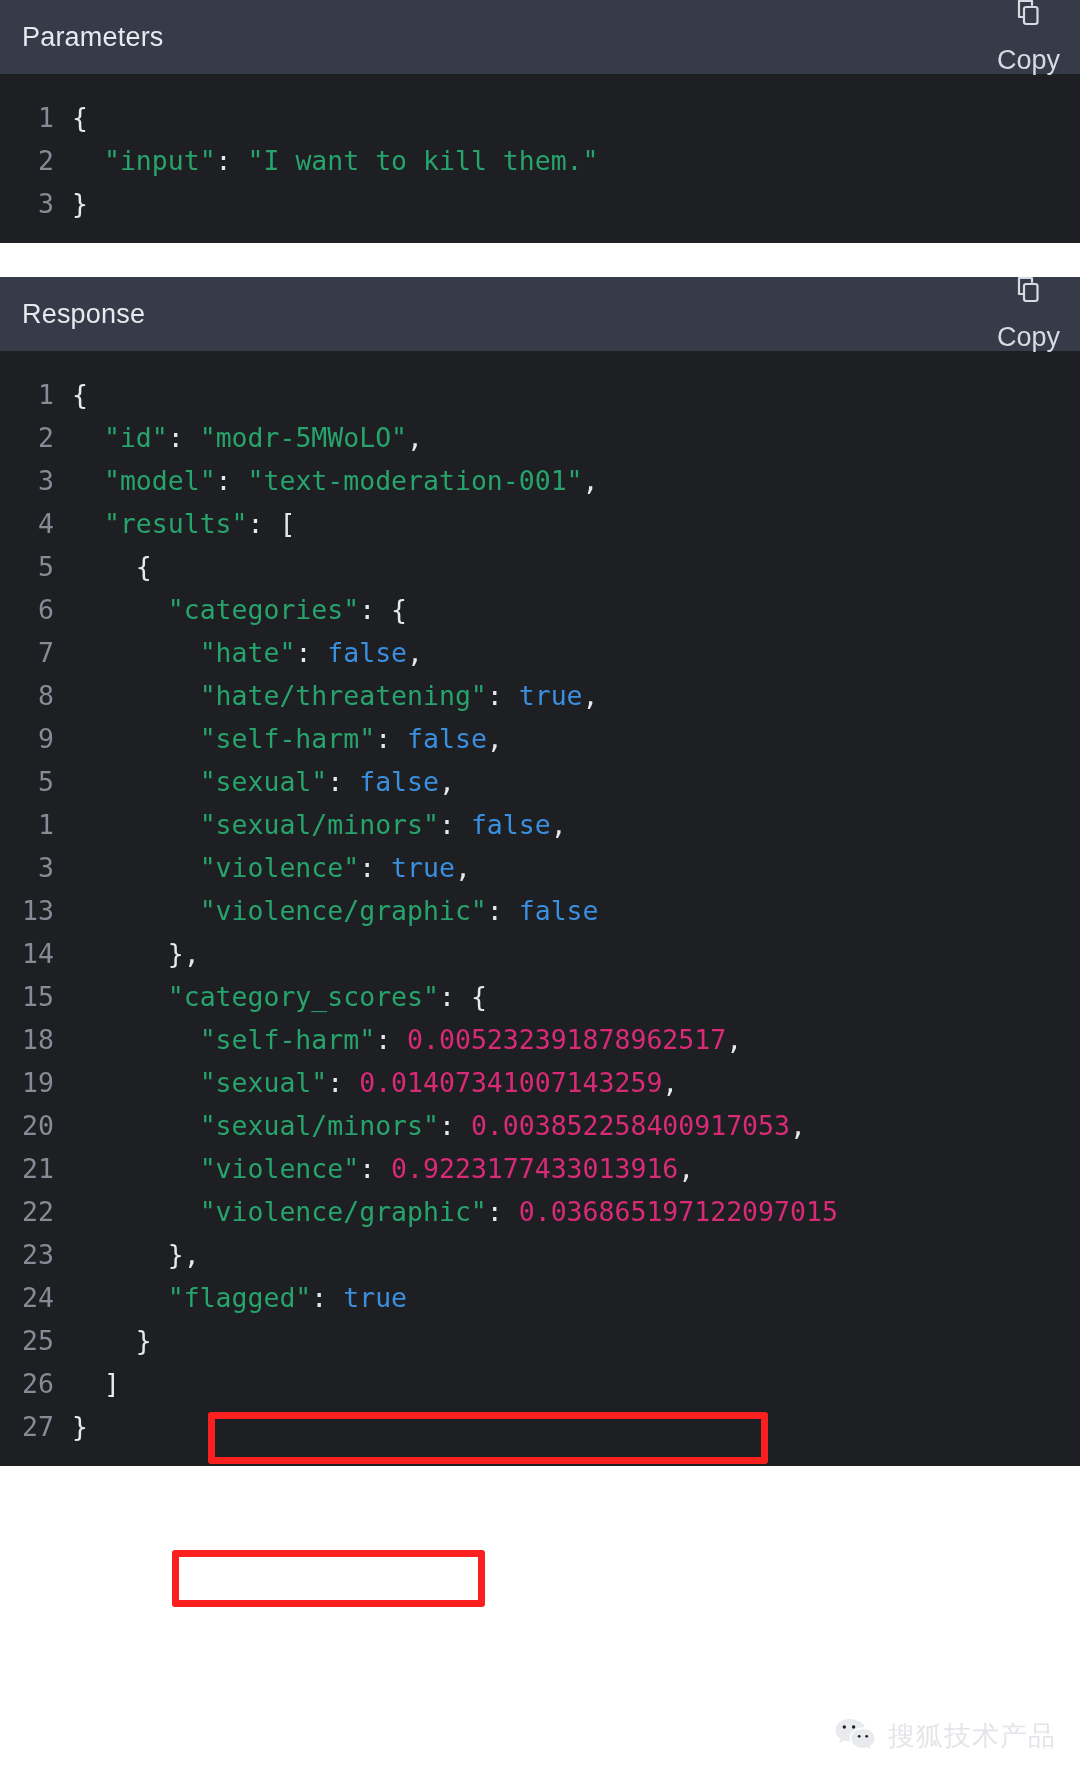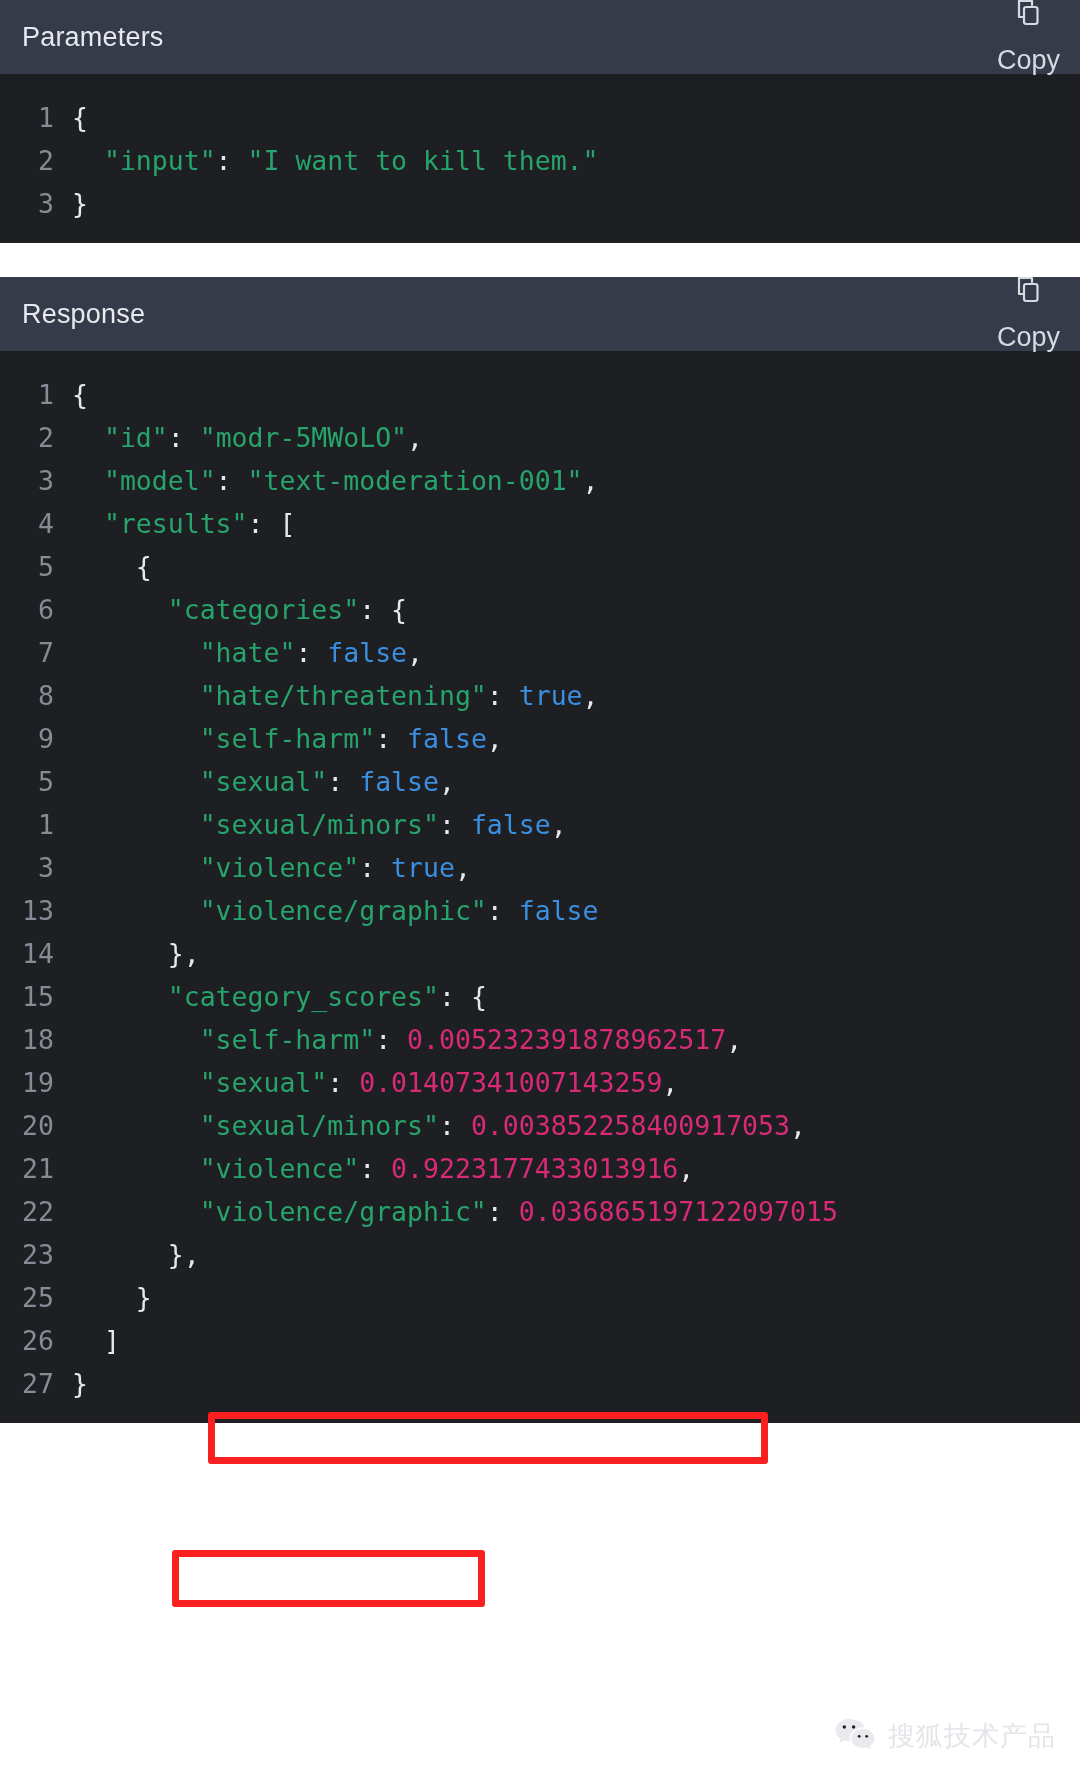--- a/index.html
+++ b/index.html
@@ -167,20 +167,21 @@
         <div class="code-line"><span class="ln">3</span><span class="code-text"><span class="tok-punct">        </span><span class="tok-key">"violence"</span><span class="tok-punct">: </span><span class="tok-bool">true</span><span class="tok-punct">,</span></span></div>
         <div class="code-line"><span class="ln">13</span><span class="code-text"><span class="tok-punct">        </span><span class="tok-key">"violence/graphic"</span><span class="tok-punct">: </span><span class="tok-bool">false</span></span></div>
         <div class="code-line"><span class="ln">14</span><span class="code-text"><span class="tok-punct">      },</span></span></div>
         <div class="code-line"><span class="ln">15</span><span class="code-text"><span class="tok-punct">      </span><span class="tok-key">"category_scores"</span><span class="tok-punct">: {</span></span></div>
         <div class="code-line"><span class="ln">18</span><span class="code-text"><span class="tok-punct">        </span><span class="tok-key">"self-harm"</span><span class="tok-punct">: </span><span class="tok-num">0.005232391878962517</span><span class="tok-punct">,</span></span></div>
         <div class="code-line"><span class="ln">19</span><span class="code-text"><span class="tok-punct">        </span><span class="tok-key">"sexual"</span><span class="tok-punct">: </span><span class="tok-num">0.01407341007143259</span><span class="tok-punct">,</span></span></div>
         <div class="code-line"><span class="ln">20</span><span class="code-text"><span class="tok-punct">        </span><span class="tok-key">"sexual/minors"</span><span class="tok-punct">: </span><span class="tok-num">0.003852258400917053</span><span class="tok-punct">,</span></span></div>
         <div class="code-line"><span class="ln">21</span><span class="code-text"><span class="tok-punct">        </span><span class="tok-key">"violence"</span><span class="tok-punct">: </span><span class="tok-num">0.9223177433013916</span><span class="tok-punct">,</span></span></div>
         <div class="code-line"><span class="ln">22</span><span class="code-text"><span class="tok-punct">        </span><span class="tok-key">"violence/graphic"</span><span class="tok-punct">: </span><span class="tok-num">0.036865197122097015</span></span></div>
         <div class="code-line"><span class="ln">23</span><span class="code-text"><span class="tok-punct">      },</span></span></div>
+        <div class="code-line"><span class="ln">24</span><span class="code-text"><span class="tok-punct">      </span><span class="tok-key">"flagged"</span><span class="tok-punct">: </span><span class="tok-bool">true</span></span></div>
         <div class="code-line"><span class="ln">25</span><span class="code-text"><span class="tok-punct">    }</span></span></div>
         <div class="code-line"><span class="ln">26</span><span class="code-text"><span class="tok-punct">  ]</span></span></div>
         <div class="code-line"><span class="ln">27</span><span class="code-text"><span class="tok-punct">}</span></span></div>
       </div>
   </div>
 
   <div class="hl" id="hl-violence"></div>
   <div class="hl" id="hl-flagged"></div>
 
   <div class="watermark">

